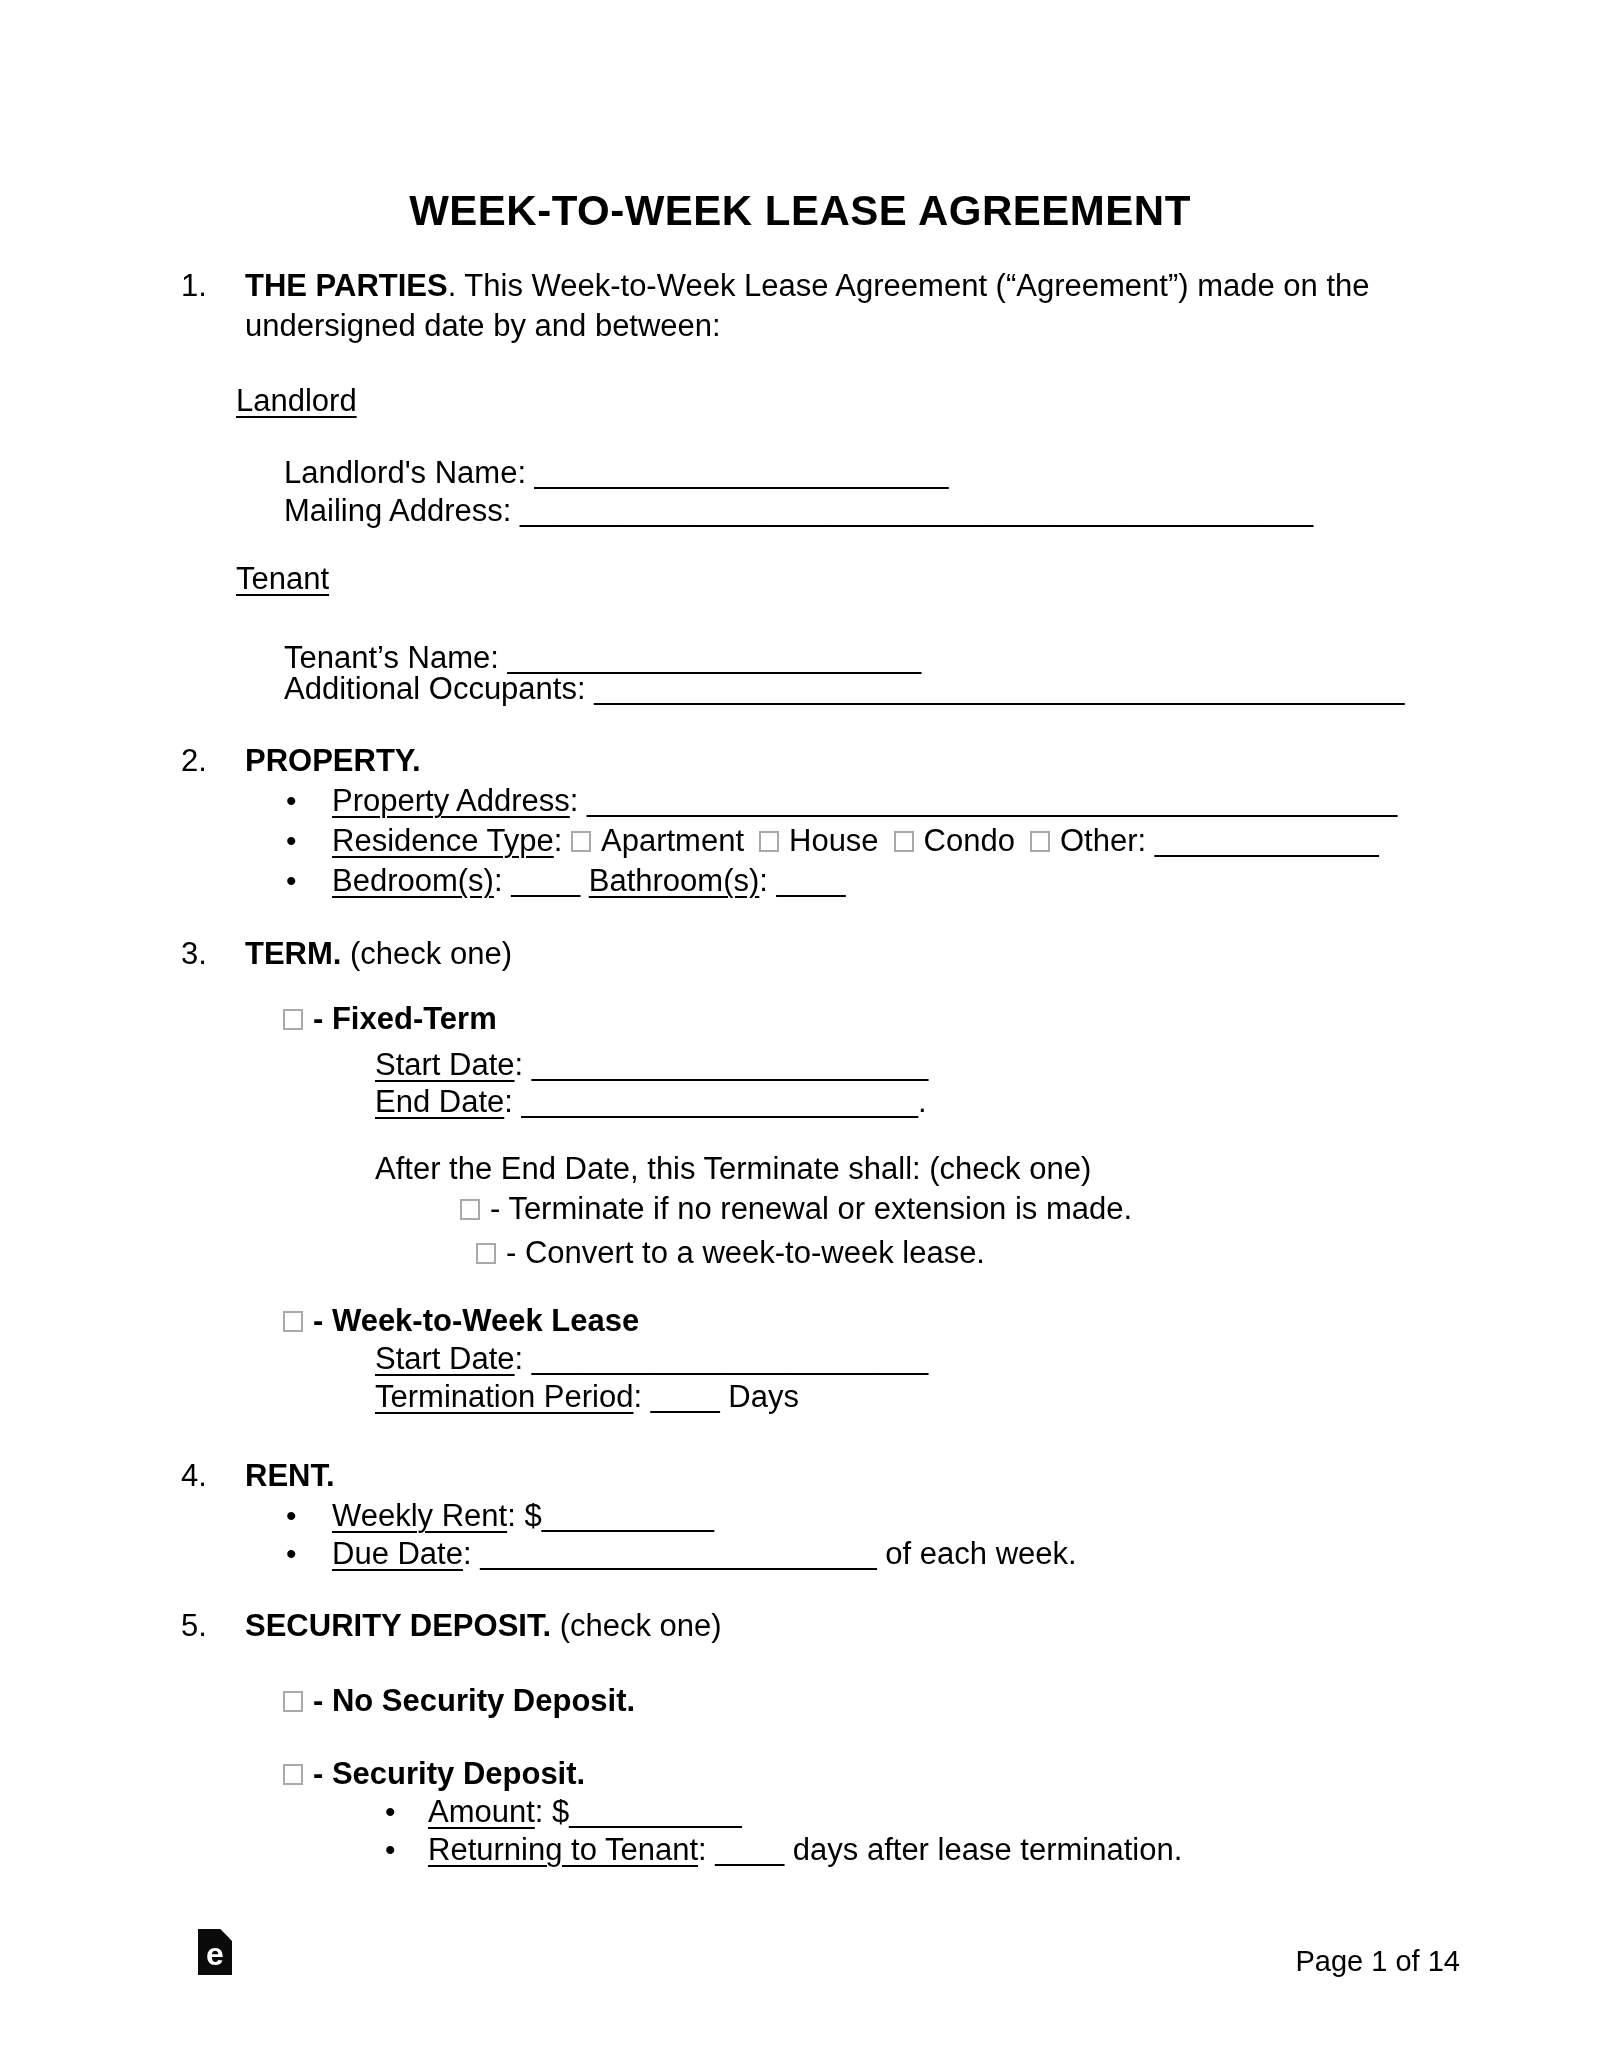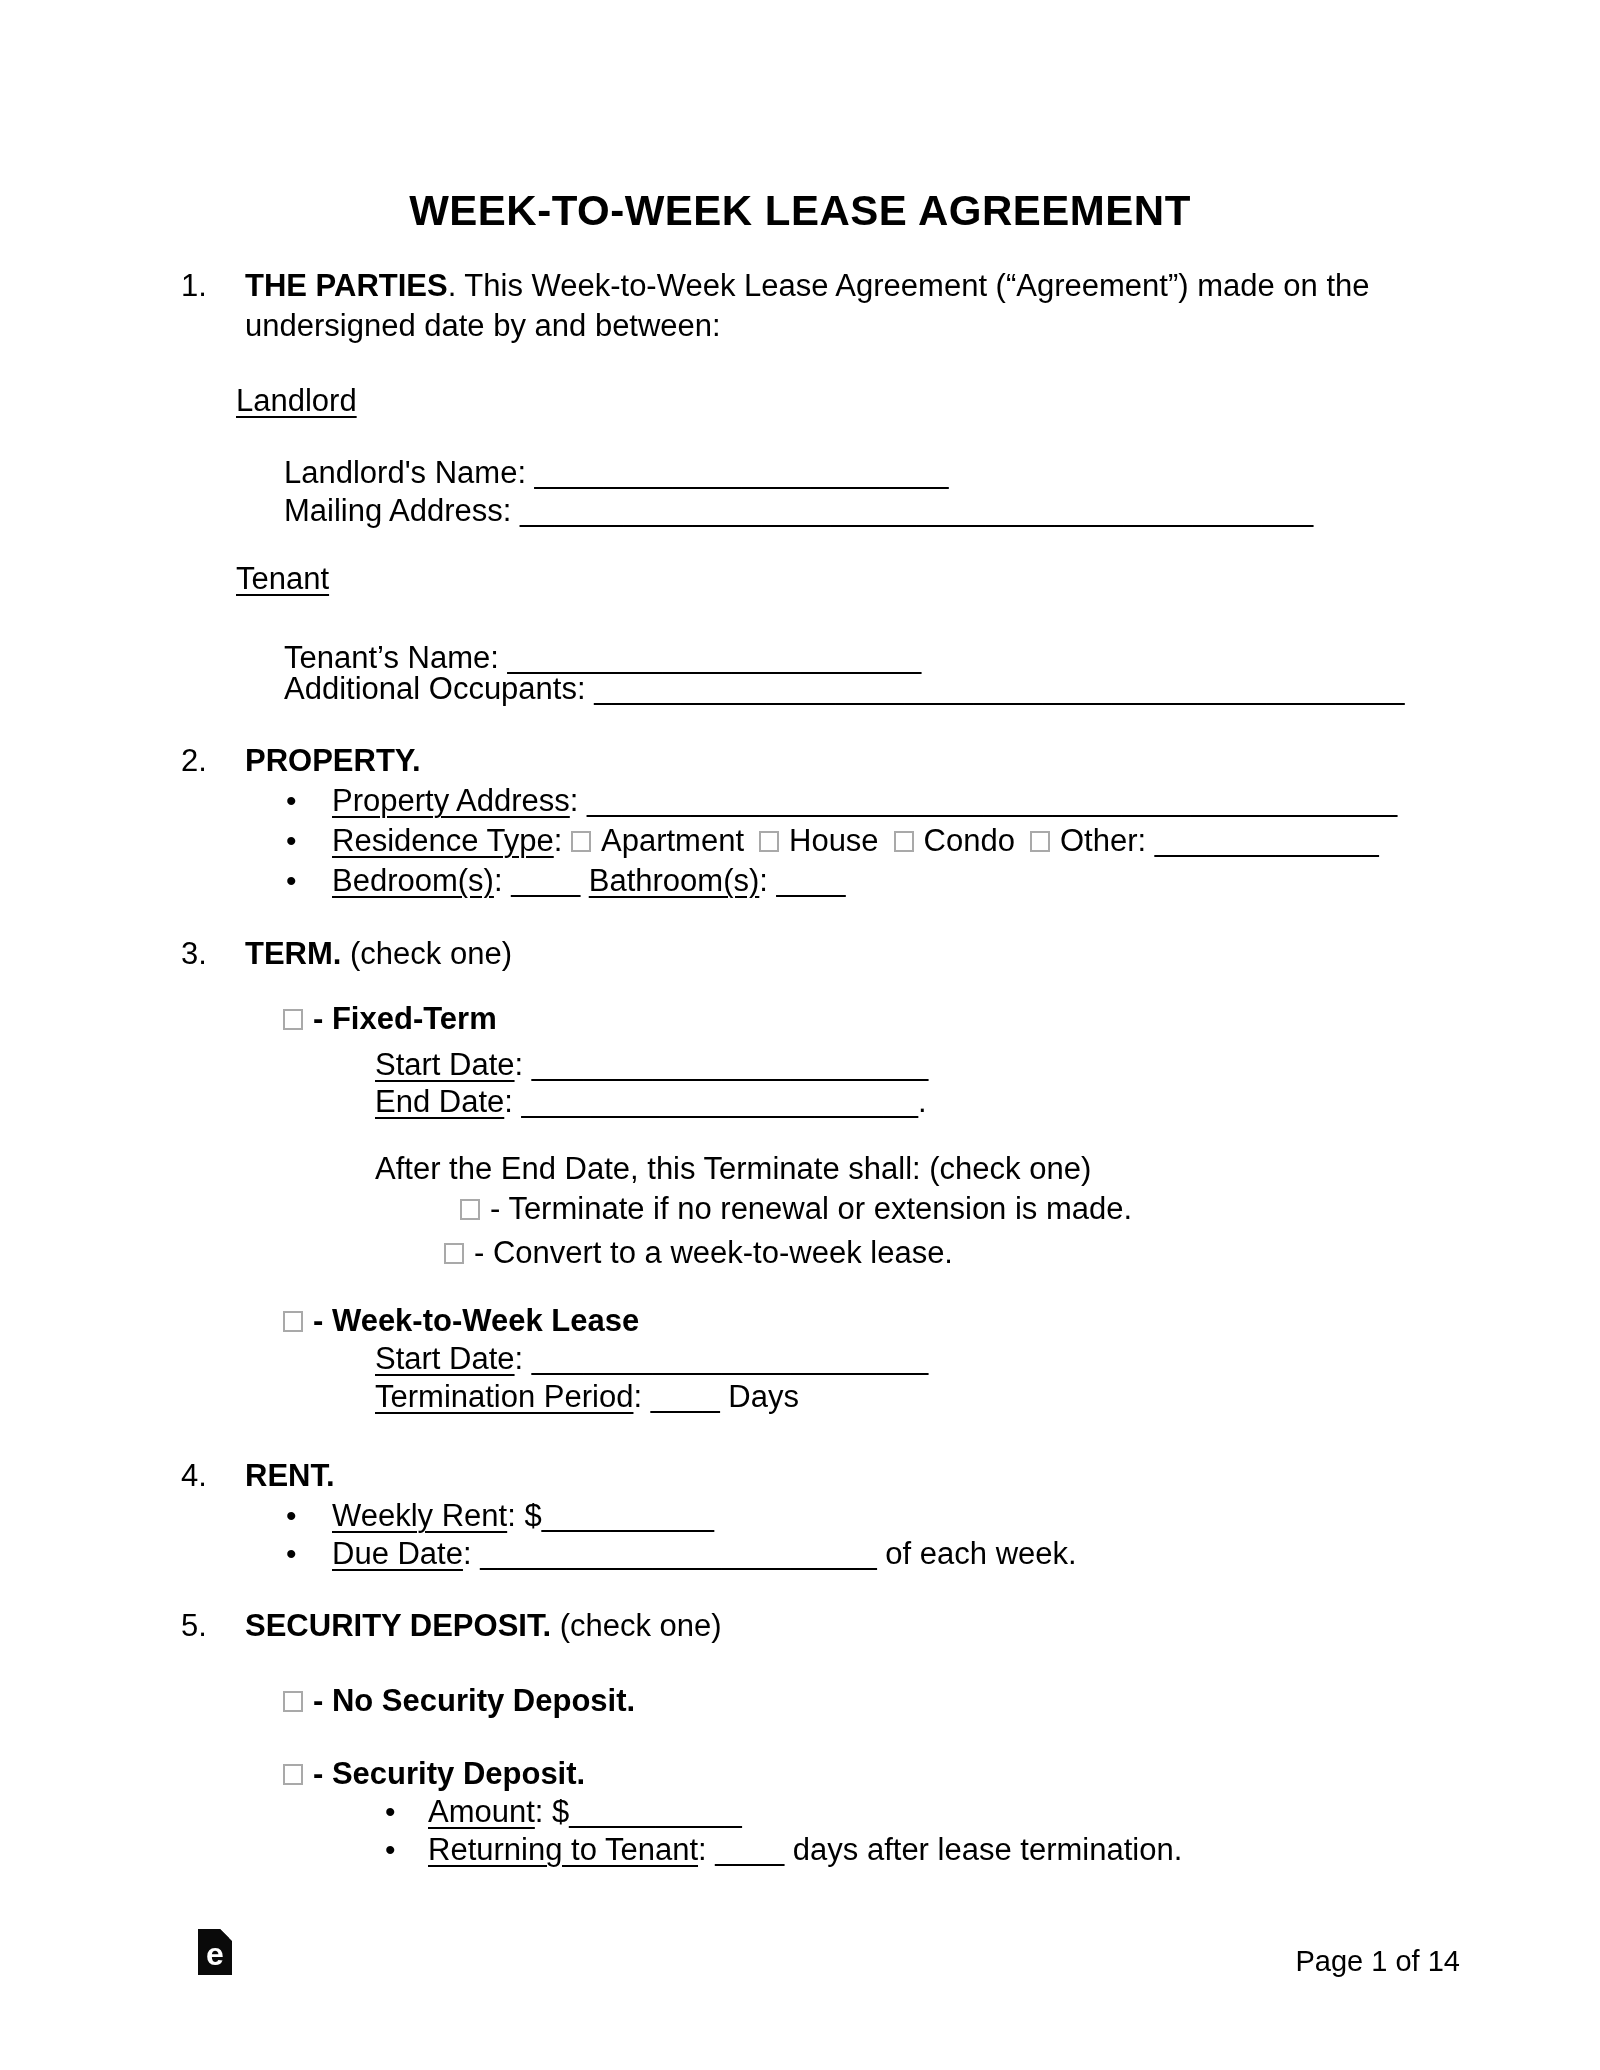--- a/index.html
+++ b/index.html
@@ -60,21 +60,21 @@
   <div class="line" style="top:861px;left:286px"><span class="bullet">•</span><span class="u">Bedroom(s)</span><span>: ____&nbsp;</span><span class="u">Bathroom(s)</span><span>: ____</span></div>
 
   <div class="line" style="top:934px;left:181px"><span class="num">3.</span><span class="b">TERM.</span><span> (check one)</span></div>
 
   <div class="line" style="top:999px;left:283px"><span class="cb"></span><span class="b">- Fixed-Term</span></div>
   <div class="line" style="top:1045px;left:375px"><span class="u">Start Date</span><span>: _______________________</span></div>
   <div class="line" style="top:1082px;left:375px"><span class="u">End Date</span><span>: _______________________.</span></div>
 
   <div class="line" style="top:1149px;left:375px">After the End Date, this Terminate shall: (check one)</div>
   <div class="line" style="top:1189px;left:460px"><span class="cb"></span><span>- Terminate if no renewal or extension is made.</span></div>
-  <div class="line" style="top:1233px;left:444px"><span class="cb"></span><span>- Convert to a week-to-week lease.</span></div>
+  <div class="line" style="top:1233px;left:476px"><span class="cb"></span><span>- Convert to a week-to-week lease.</span></div>
 
   <div class="line" style="top:1301px;left:283px"><span class="cb"></span><span class="b">- Week-to-Week Lease</span></div>
   <div class="line" style="top:1339px;left:375px"><span class="u">Start Date</span><span>: _______________________</span></div>
   <div class="line" style="top:1377px;left:375px"><span class="u">Termination Period</span><span>: ____ Days</span></div>
 
   <div class="line" style="top:1456px;left:181px"><span class="num">4.</span><span class="b">RENT.</span></div>
   <div class="line" style="top:1496px;left:286px"><span class="bullet">•</span><span class="u">Weekly Rent</span><span>: $__________</span></div>
   <div class="line" style="top:1534px;left:286px"><span class="bullet">•</span><span class="u">Due Date</span><span>: _______________________ of each week.</span></div>
 
   <div class="line" style="top:1606px;left:181px"><span class="num">5.</span><span class="b">SECURITY DEPOSIT.</span><span> (check one)</span></div>

